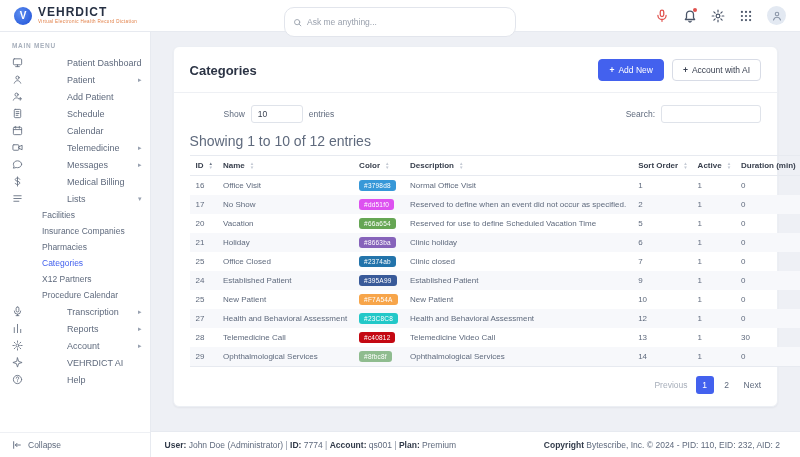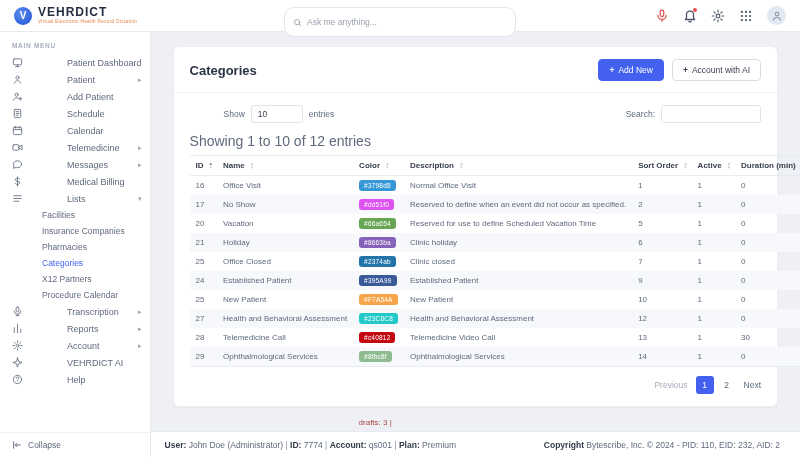--- a/index.html
+++ b/index.html
@@ -463,21 +463,20 @@
           <div class="pagination">
             <span class="page-prev">Previous</span>
             <span class="pages">
                 <span class="page-btn active">1</span>
                 <span class="page-btn">2</span>
               </span>
             <span class="page-next">Next</span>
           </div>
         </div>
 
-        <div class="drafts">drafts: 3 |</div>
       </div>
 
       <footer class="footer">
         <div class="footer-left"><b>User: </b><span>John Doe (Administrator)</span><span class="sep"> | </span><b>ID: </b><span>7774</span><span class="sep"> | </span><b>Account: </b><span>qs001</span><span class="sep"> | </span><b>Plan: </b><span>Premium</span></div>
         <div class="footer-right">
           <b>Copyright</b><span> Bytescribe, Inc. © 2024 - PID: 110, EID: 232, AID: 2</span>
         </div>
       </footer>
     </div>
   </div>

